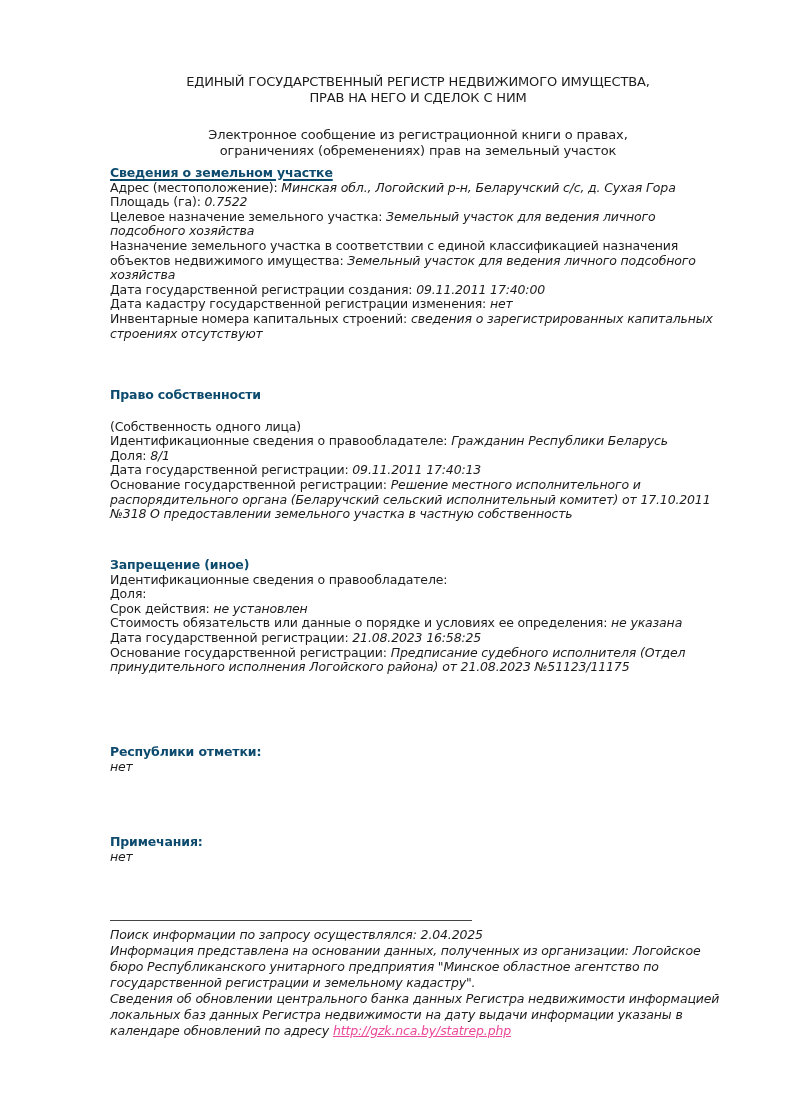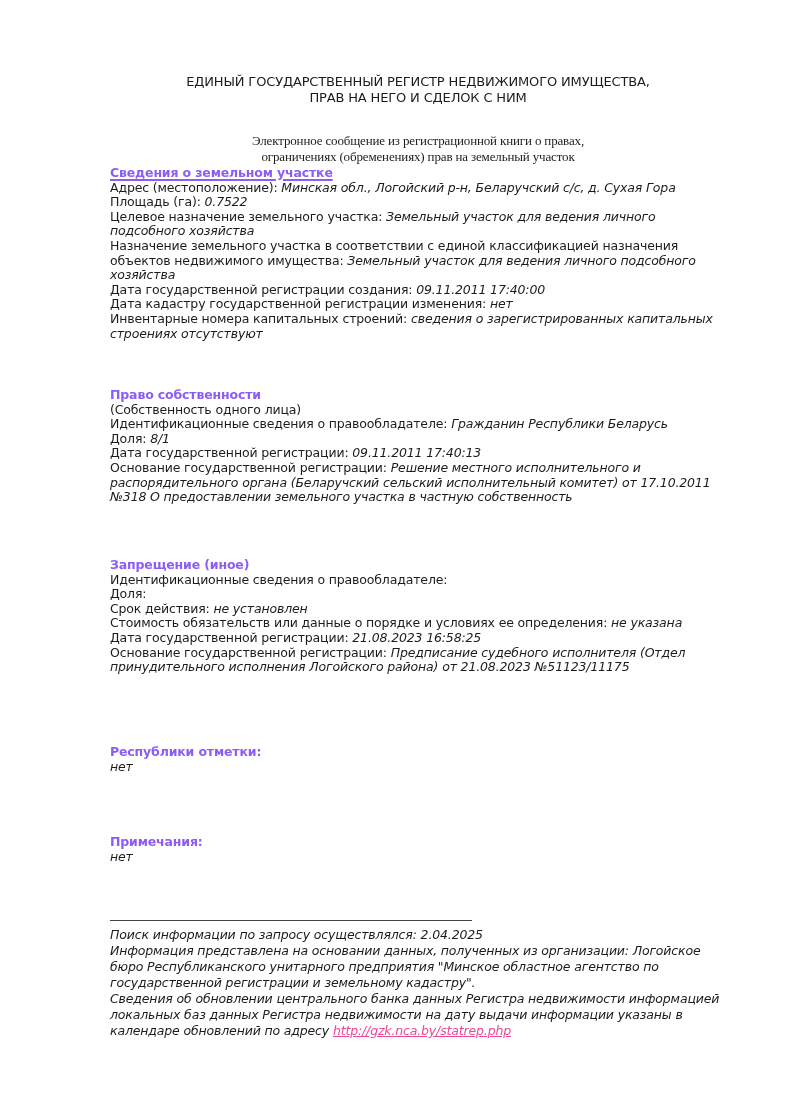--- a/index.html
+++ b/index.html
@@ -13,38 +13,38 @@
     line-height: 14.6px;
     color: #1c1c1c;
     letter-spacing: -0.15px;
     overflow: hidden;
     border-radius: 24px;
   }
   .col { position: absolute; left: 110px; width: 616px; }
 
   
   .doc-header { top: 74px; text-align: center; line-height: 16px; font-size: 13px; }
-  .doc-subtitle { margin-top: 27px; font-family: Liberation Serif, serif; }
+  .doc-subtitle { margin-top: 21px; }
 
   
   .sec-heading {
     font-weight: bold;
     font-size: 12.5px;
     margin: 0;
-    color: #8b5cf6;
+    color: #0c4a6e;
   }
   .underlined {
     text-decoration: underline;
     text-decoration-thickness: 1.5px;
     text-underline-offset: 2px;
   }
   .field { display: block; }
   .lbl { font-style: normal; }
   .val { font-style: italic; }
-  .plain { font-style: normal; }
+  .plain { font-style: normal; margin-top: 17px; }
 
   
   .doc-footer { top: 920px; line-height: 16px; }
   .rule {
     width: 362px;
     border-top: 1px solid #444;
     margin-bottom: 6px;
   }
   .f-line { font-style: italic; }
   .link {

